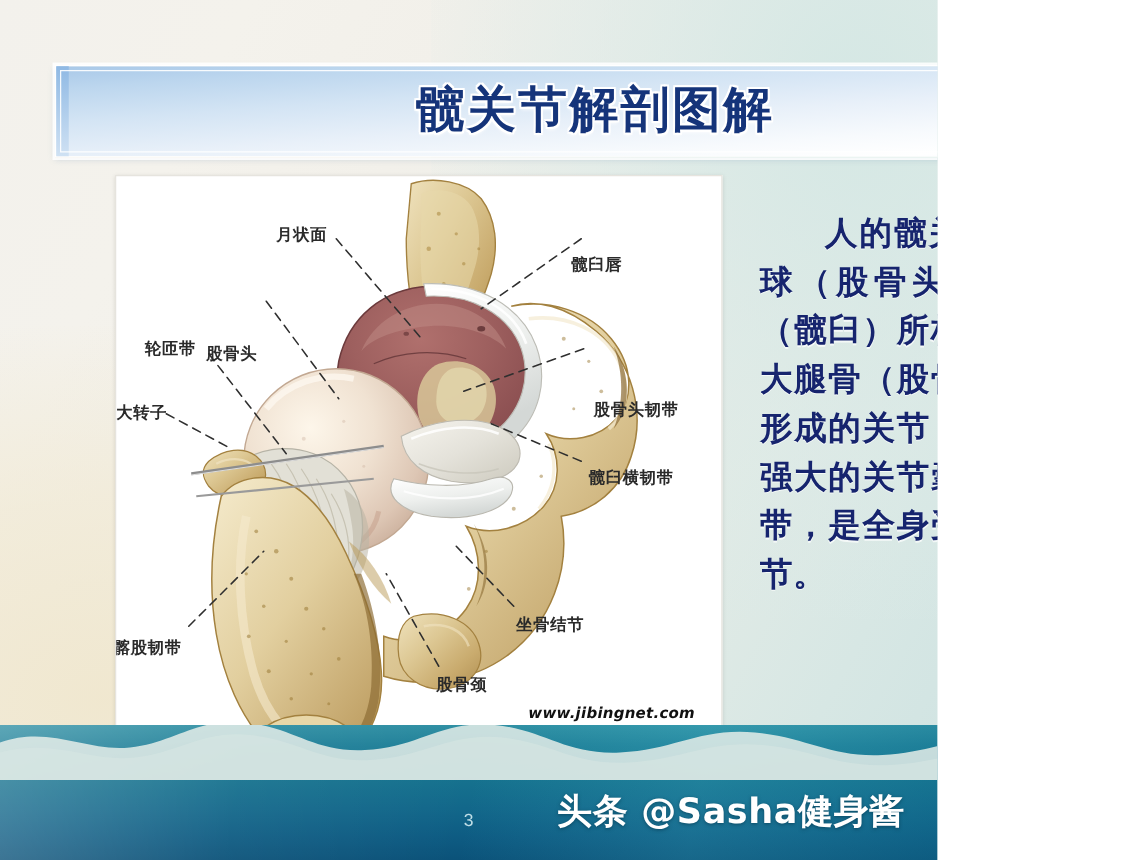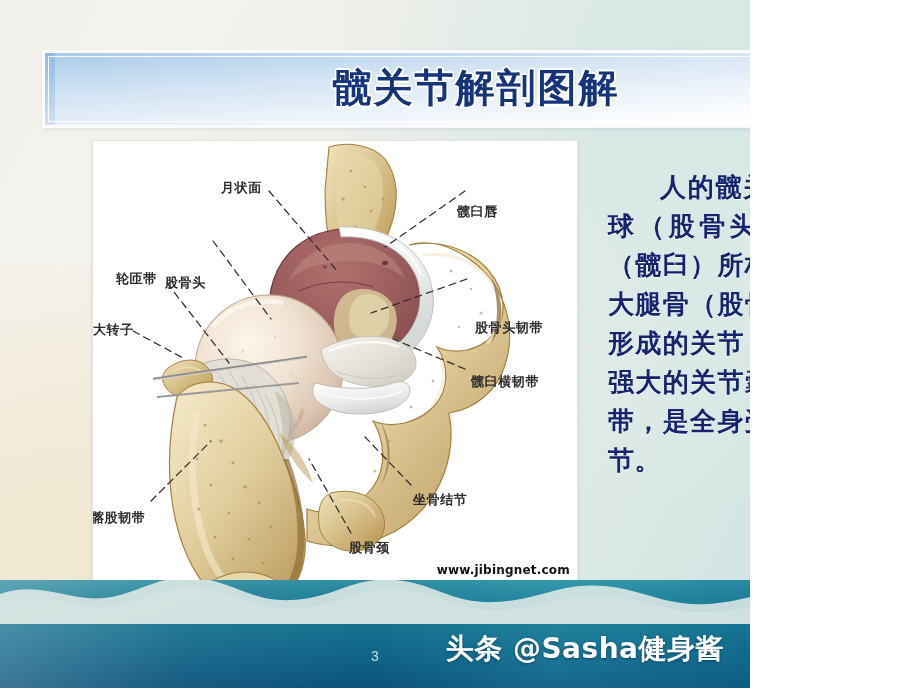--- a/index.html
+++ b/index.html
@@ -121,23 +121,23 @@
     white-space:nowrap;
     letter-spacing:.6px;
     font-weight:600;
   }
   #fig-caption{
     position:absolute;left:0;right:0;bottom:8px;text-align:center;
     font-family:"DejaVu Sans","Liberation Sans",sans-serif;
     font-size:13px;color:#1d1d1d;letter-spacing:1px;font-weight:600;
   }
   #fig-watermark{
-    position:absolute;right:7px;bottom:36px;
+    position:absolute;right:21px;bottom:36px;
     font-family:"DejaVu Sans","Liberation Sans",sans-serif;
-    font-size:12px;font-weight:bold;color:#111;letter-spacing:.2px;
+    font-size:12px;font-weight:bold;color:#111;letter-spacing:.2px;font-style:italic;
   }
 
   
   #body-text{
     position:absolute;left:608px;top:168px;width:300px;
     font-family:"DejaVu Serif","Liberation Serif",serif;
     font-weight:bold;
     font-size:26px;
     line-height:39px;
     color:#16246e;

